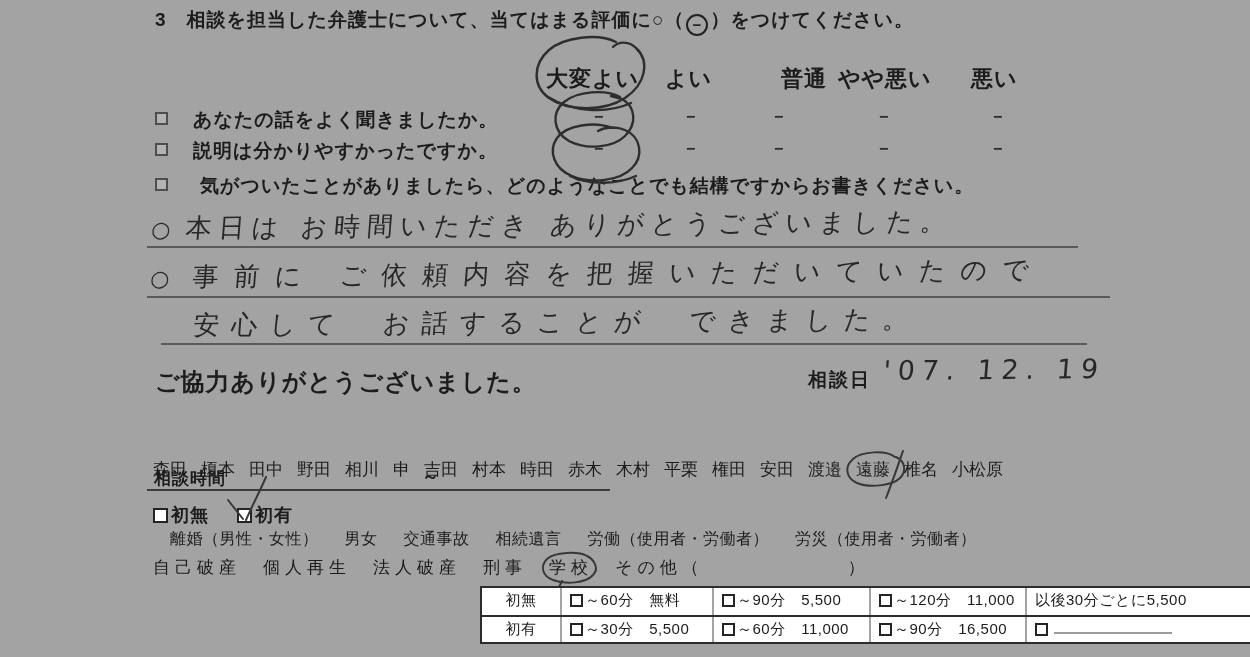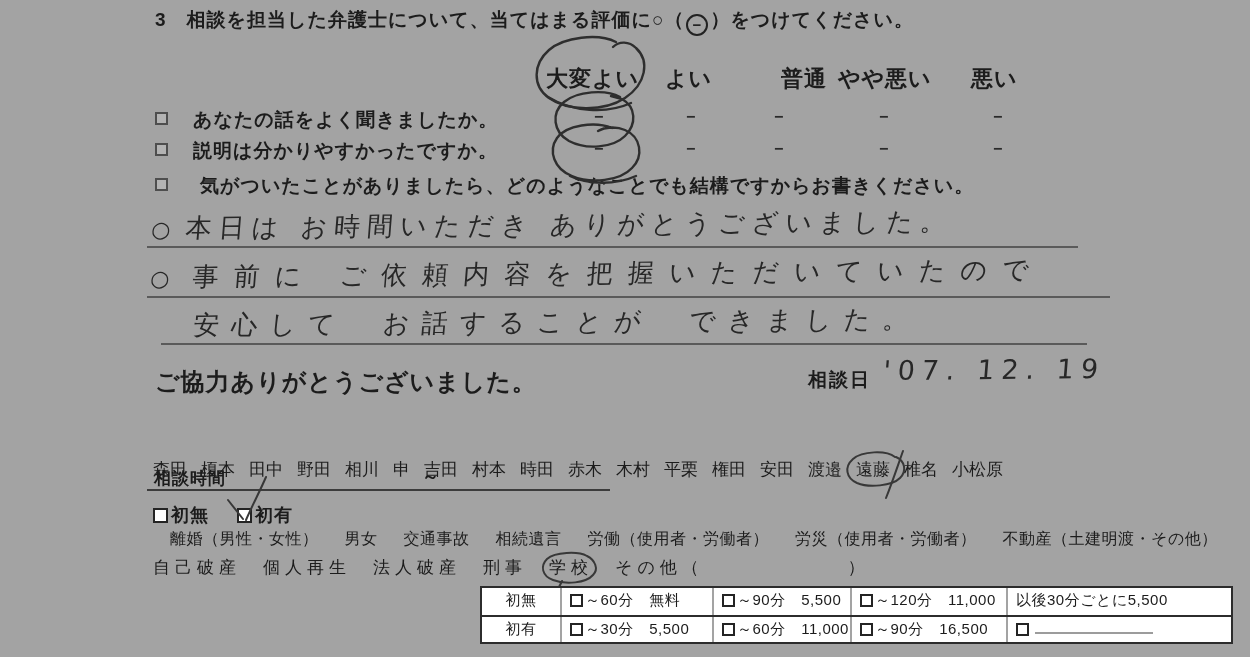--- a/index.html
+++ b/index.html
@@ -62,21 +62,21 @@
   .paren-blank { display:inline-block; width:100px; }
 
   
   .fee { position:absolute; left:480px; top:586px; border:2px solid #2c2c2c; background:#fff; }
   .fee-row { display:flex; height:27px; line-height:24px; }
   .fee-row + .fee-row { border-top:2px solid #2c2c2c; }
   .fee-cell { border-left:2px solid #a3a3a3; font-size:15px; font-weight:500; letter-spacing:0.5px; padding:0 0 0 8px; overflow:hidden; white-space:nowrap; }
   .fee-cell:first-child { border-left:none; }
   .fc1 { width:78px; text-align:center; padding-left:0; }
   .fc2 { width:152px; }
-  .fc3 { width:138px; }
+  .fc3 { width:157px; }
   .fc4 { width:156px; }
   .fc5 { width:225px; }
   .fee .cbx { width:13px; height:13px; border-width:2px; margin-right:2px; }
   .fill-line { display:inline-block; width:118px; border-bottom:2px solid #9c9c9c; height:14px; margin-left:4px; }
 
   
   .overlay { position:absolute; left:0; top:0; pointer-events:none; z-index:6; }
   .stroke { fill:none; stroke:#2e2e2e; stroke-width:2.4; stroke-linecap:round; }
   .stroke-thin { fill:none; stroke:#383838; stroke-width:2; stroke-linecap:round; }
 </style>
@@ -171,21 +171,20 @@
     <span class="cbx"></span><span>初有</span>
   </div>
 
   <div class="abs cats1">
     <span>離婚（男性・女性）</span>
     <span>男女</span>
     <span>交通事故</span>
     <span>相続遺言</span>
     <span>労働（使用者・労働者）</span>
     <span>労災（使用者・労働者）</span>
-    <span>不動産（土建明渡・その他）</span>
   </div>
 
   <div class="abs cats2">
     <span>自己破産</span>
     <span>個人再生</span>
     <span>法人破産</span>
     <span>刑事</span>
     <span class="cat-wrap">
       <span>学校</span>
       <svg width="64" height="52" style="left:-11px; top:-7px;" viewBox="0 0 64 52">

